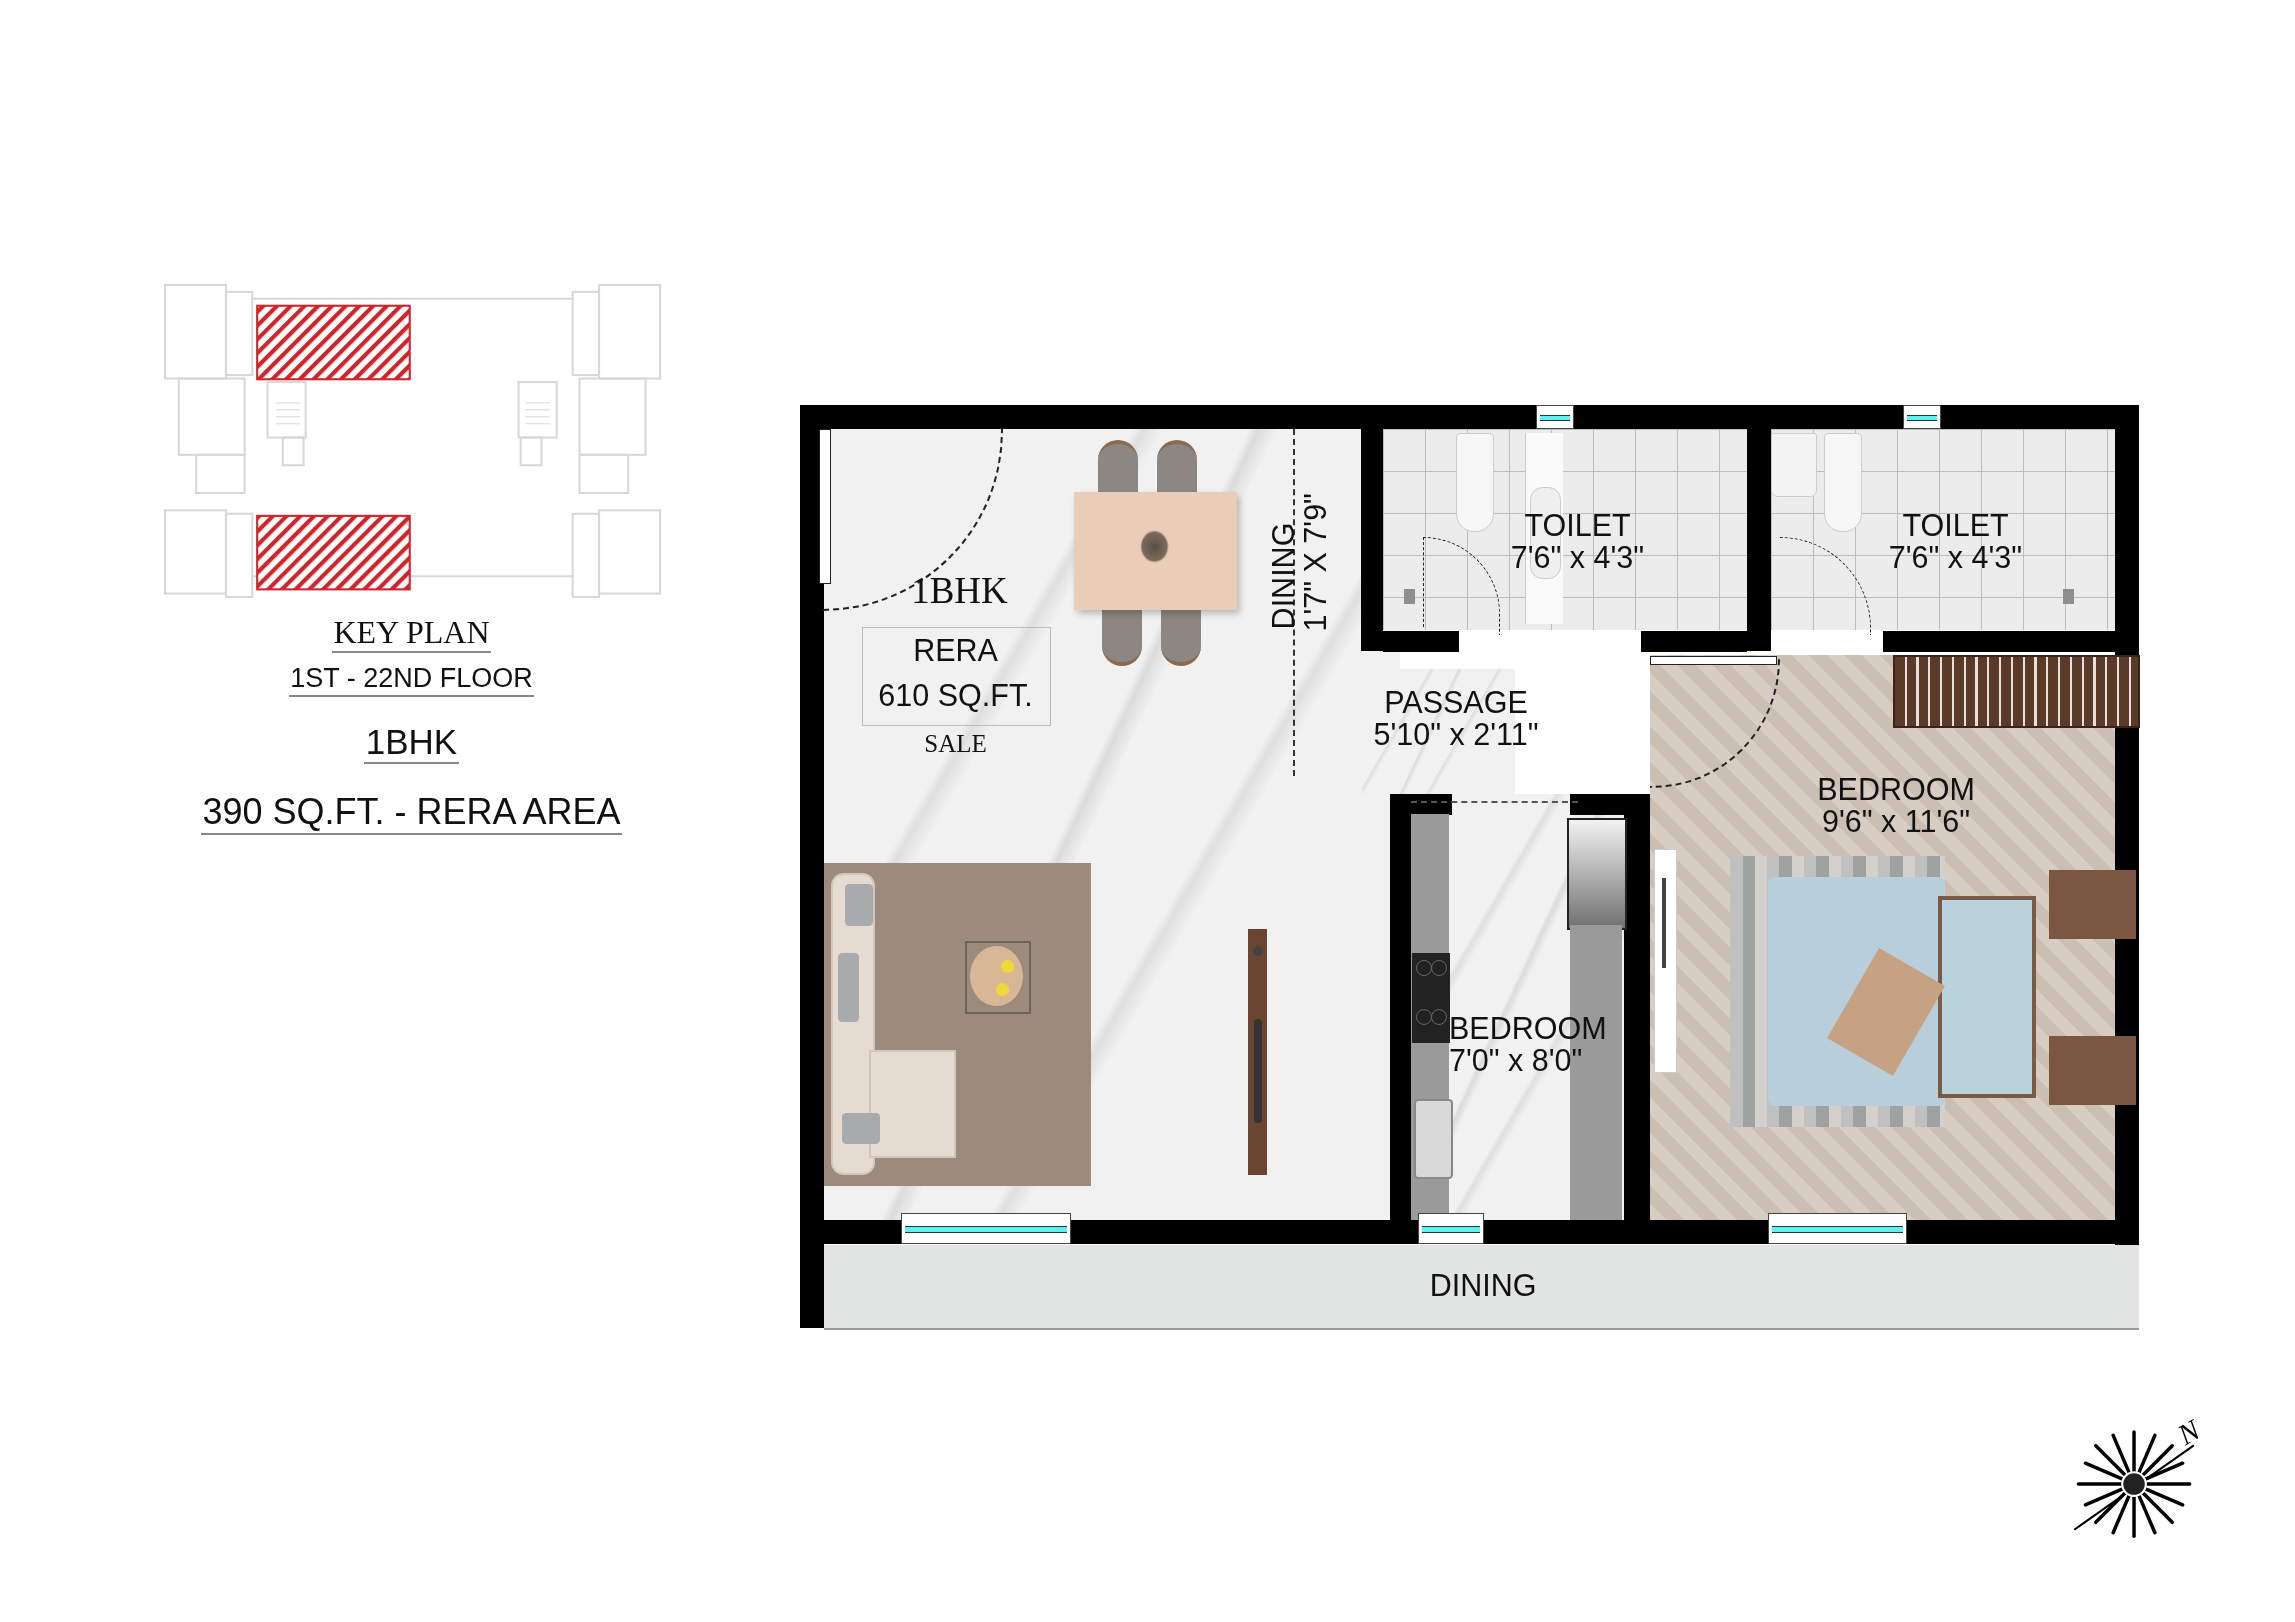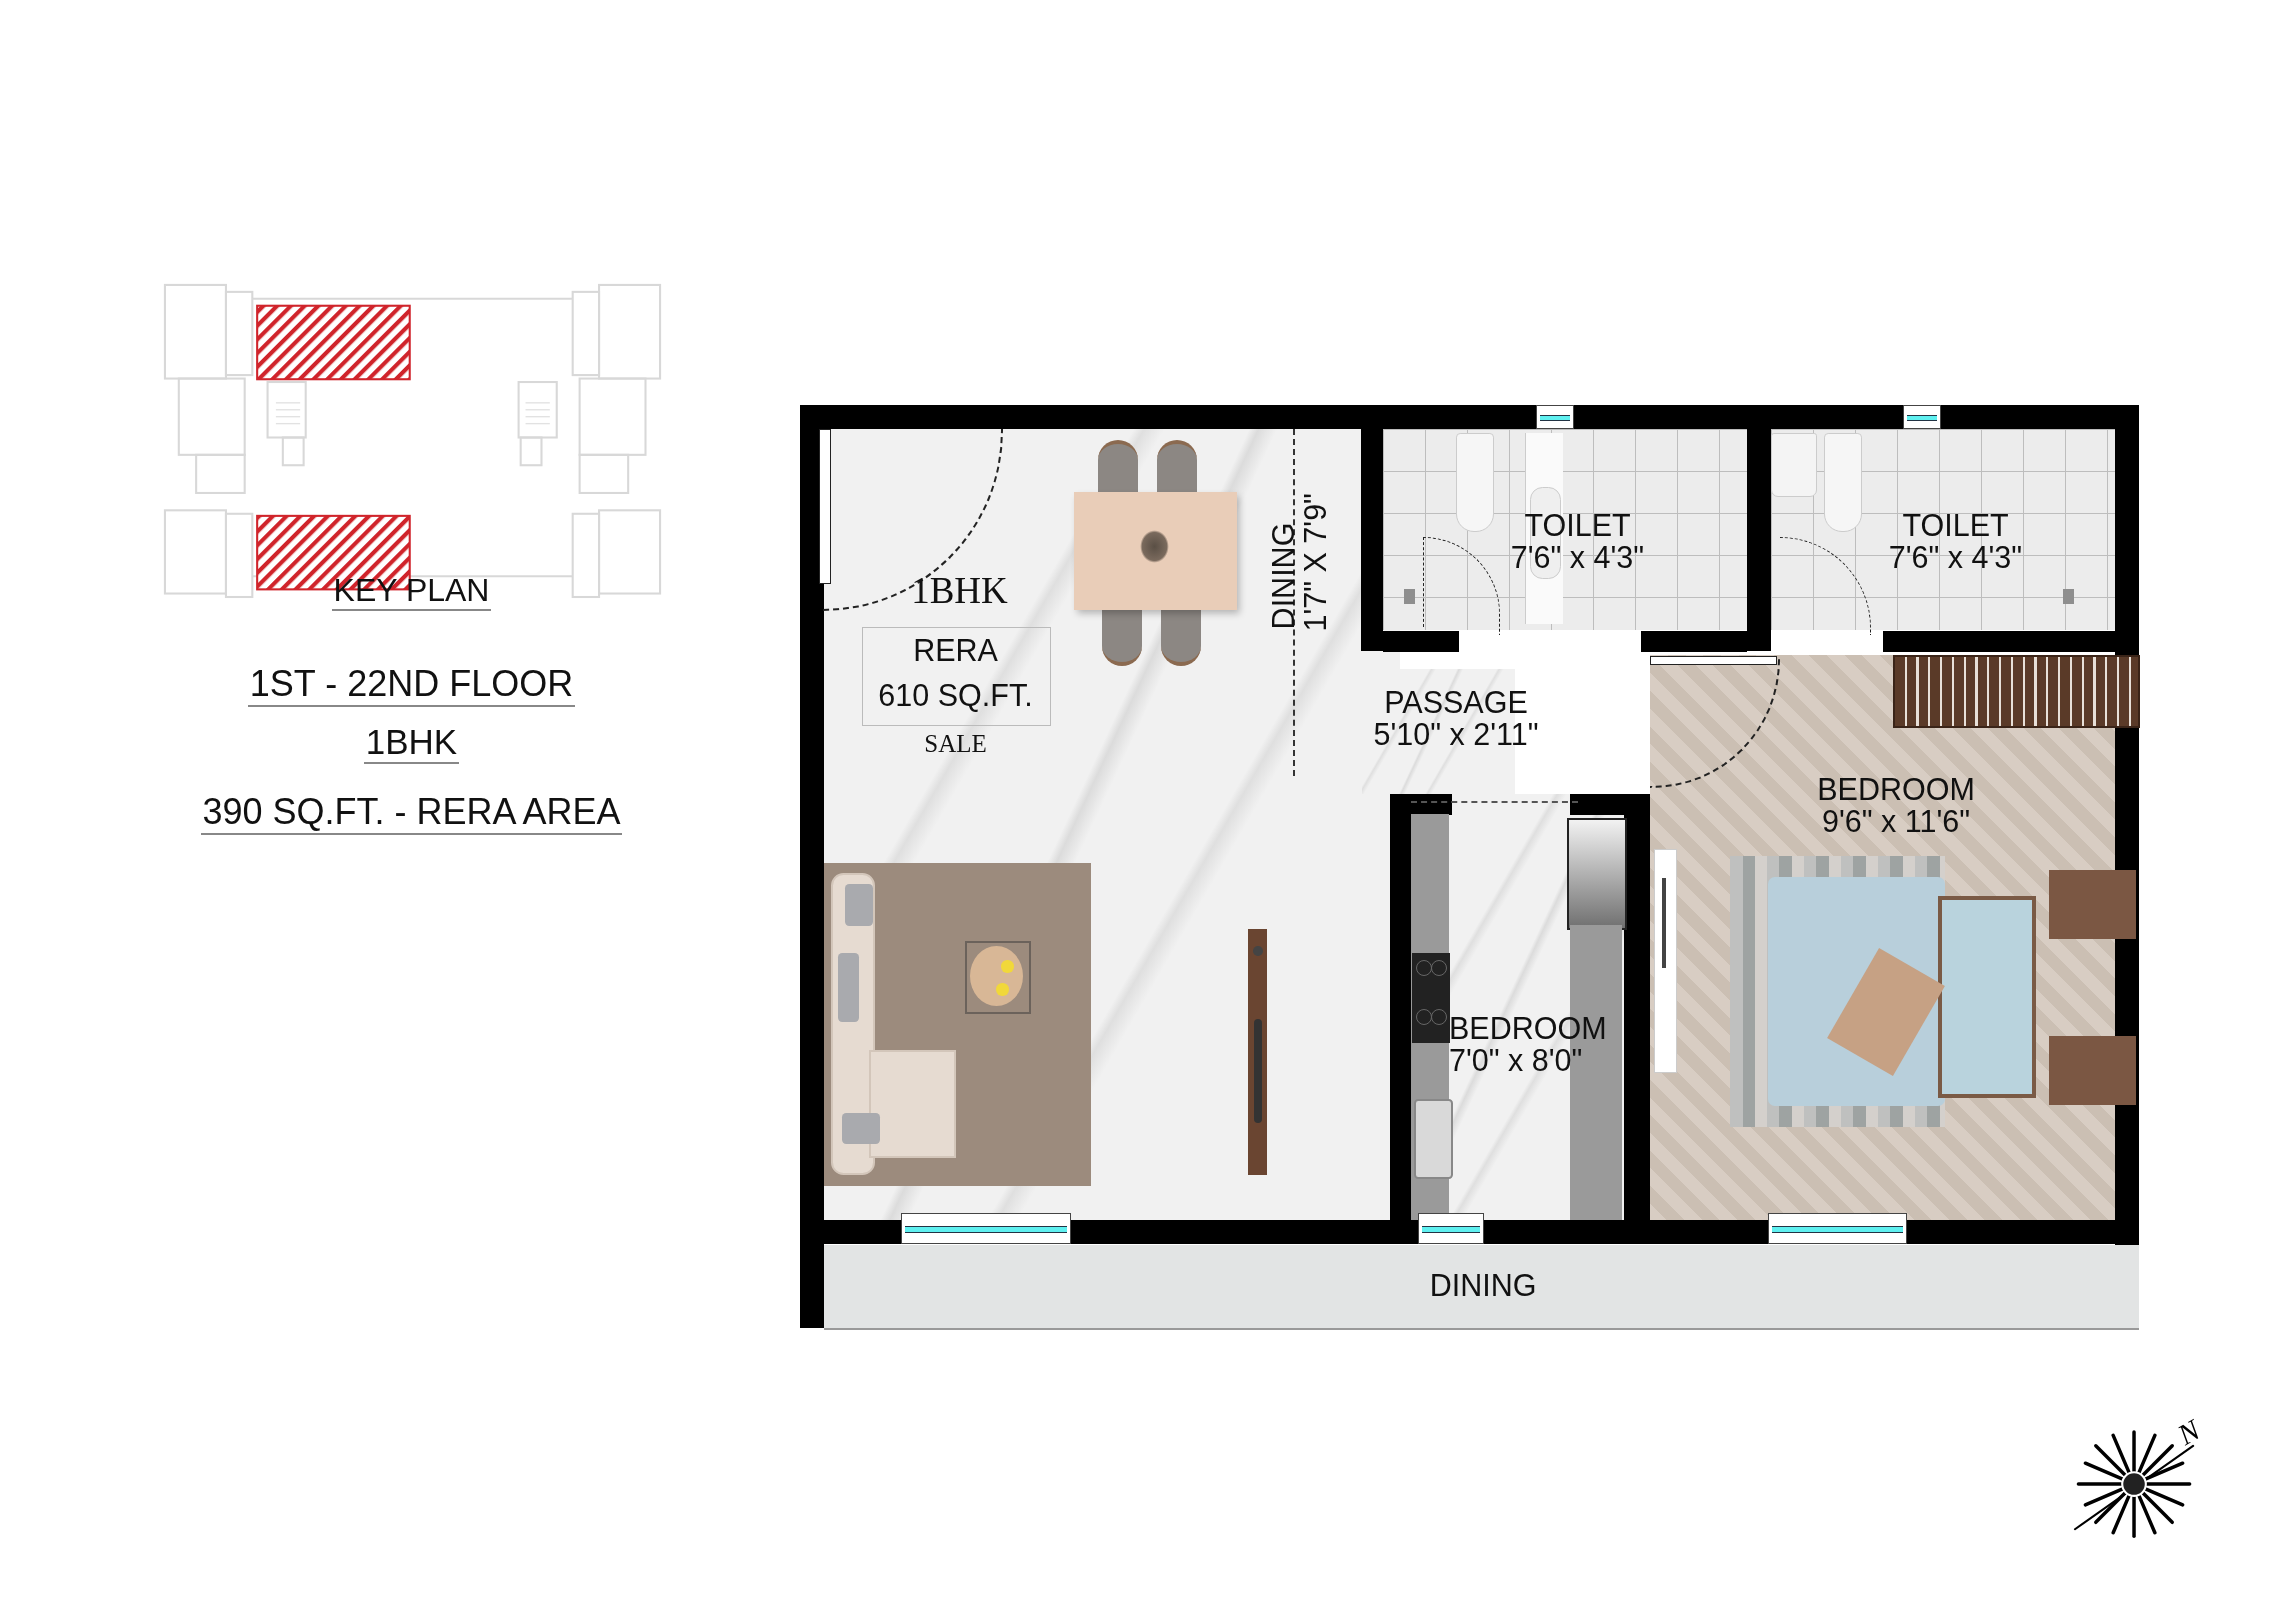--- a/index.html
+++ b/index.html
@@ -64,22 +64,22 @@
       <line x1="530" y1="190" x2="565" y2="190"></line>
         <line x1="530" y1="200" x2="565" y2="200"></line>
       <line x1="530" y1="210" x2="565" y2="210"></line>
         <line x1="530" y1="220" x2="565" y2="220"></line>
     </g>
     <rect x="143" y="50" width="220" height="106" fill="url(#hatch)" stroke="#d0242b" stroke-width="3"></rect>
     <rect x="143" y="353" width="220" height="106" fill="url(#hatch)" stroke="#d0242b" stroke-width="3"></rect>
   </svg>
 </div>
 
-<div class="kp-label" style="left:89px;top:572px;width:645px;font-size:32px;"><span>KEY PLAN</span></div>
-<div class="kp-label" style="left:89px;top:663px;width:645px;font-size:36px;"><span>1ST - 22ND FLOOR</span></div>
+<div class="kp-label" style="left:89px;top:614px;width:645px;font-size:32px;font-family:Liberation Serif, serif;"><span>KEY PLAN</span></div>
+<div class="kp-label" style="left:89px;top:663px;width:645px;font-size:27px;"><span>1ST - 22ND FLOOR</span></div>
 <div class="kp-label" style="left:89px;top:722px;width:645px;font-size:35px;"><span>1BHK</span></div>
 <div class="kp-label" style="left:89px;top:791px;width:645px;font-size:36px;"><span>390 SQ.FT. - RERA AREA</span></div>
 
 <div id="floorplan" class="abs" style="left:800px;top:405px;width:1359px;height:923px;">
 
   <div class="abs marble" style="left:24px;top:24px;width:576px;height:791px;"></div>
   <div class="abs marble" style="left:562px;top:264px;width:153px;height:125px;"></div>
   <div class="abs tile" style="left:583px;top:24px;width:364px;height:201px;"></div>
   <div class="abs tile" style="left:971px;top:24px;width:364px;height:201px;"></div>
   <div class="abs herring" style="left:850px;top:250px;width:486px;height:566px;"></div>

